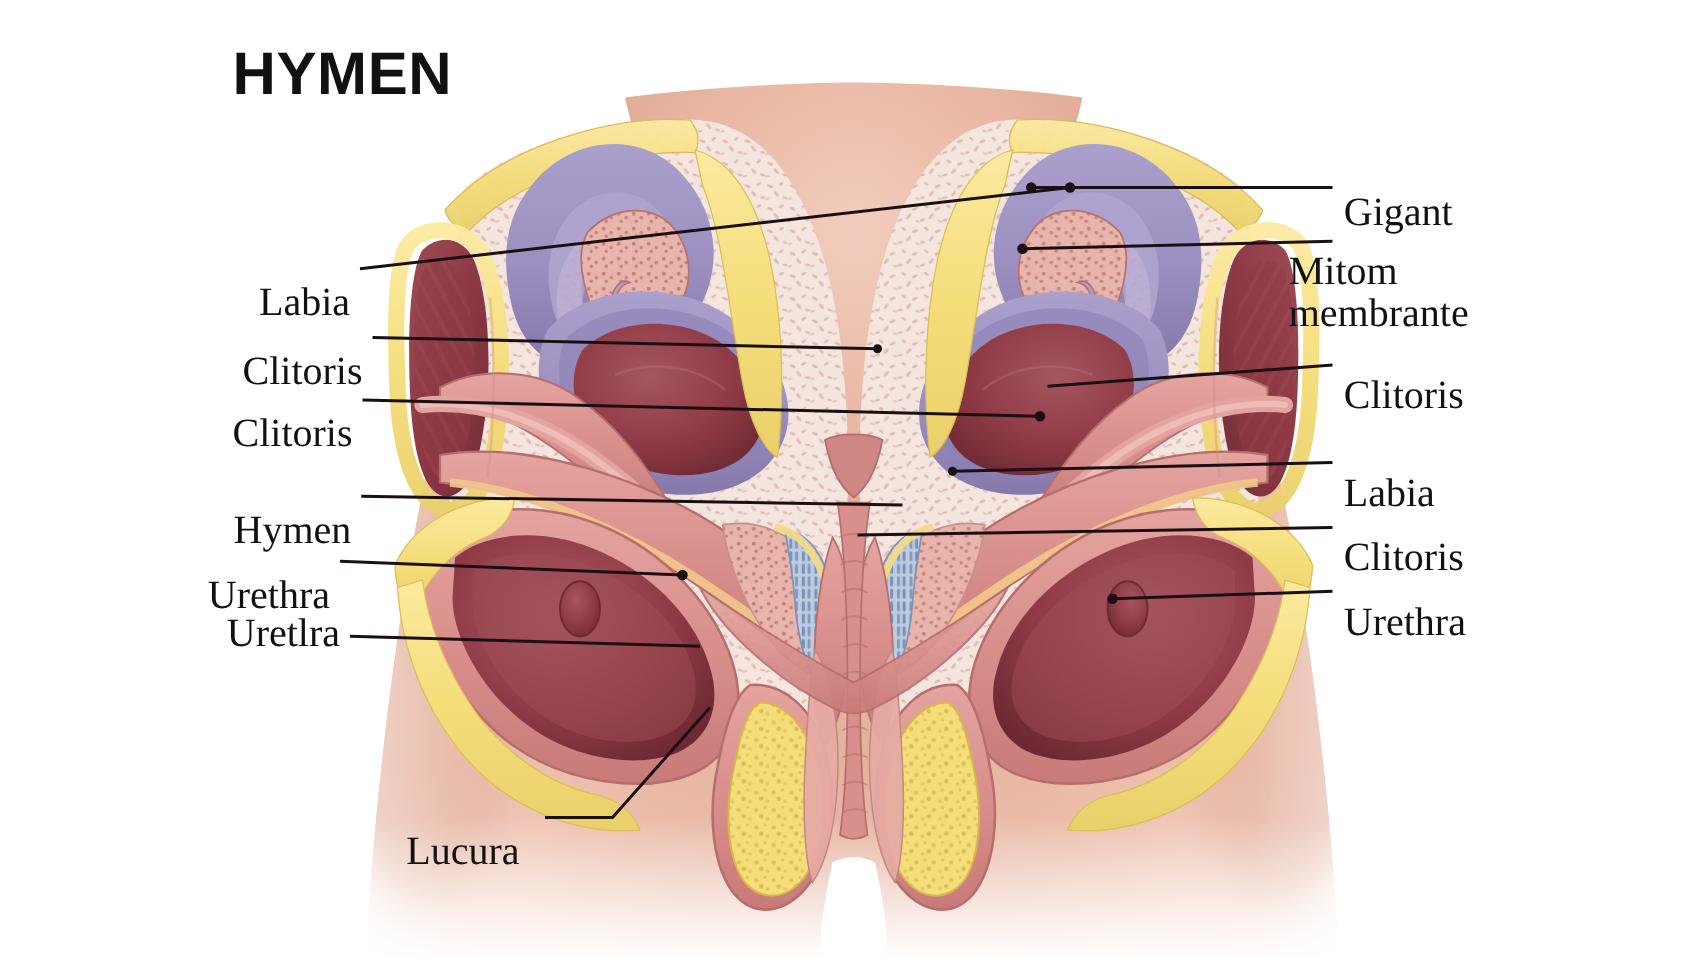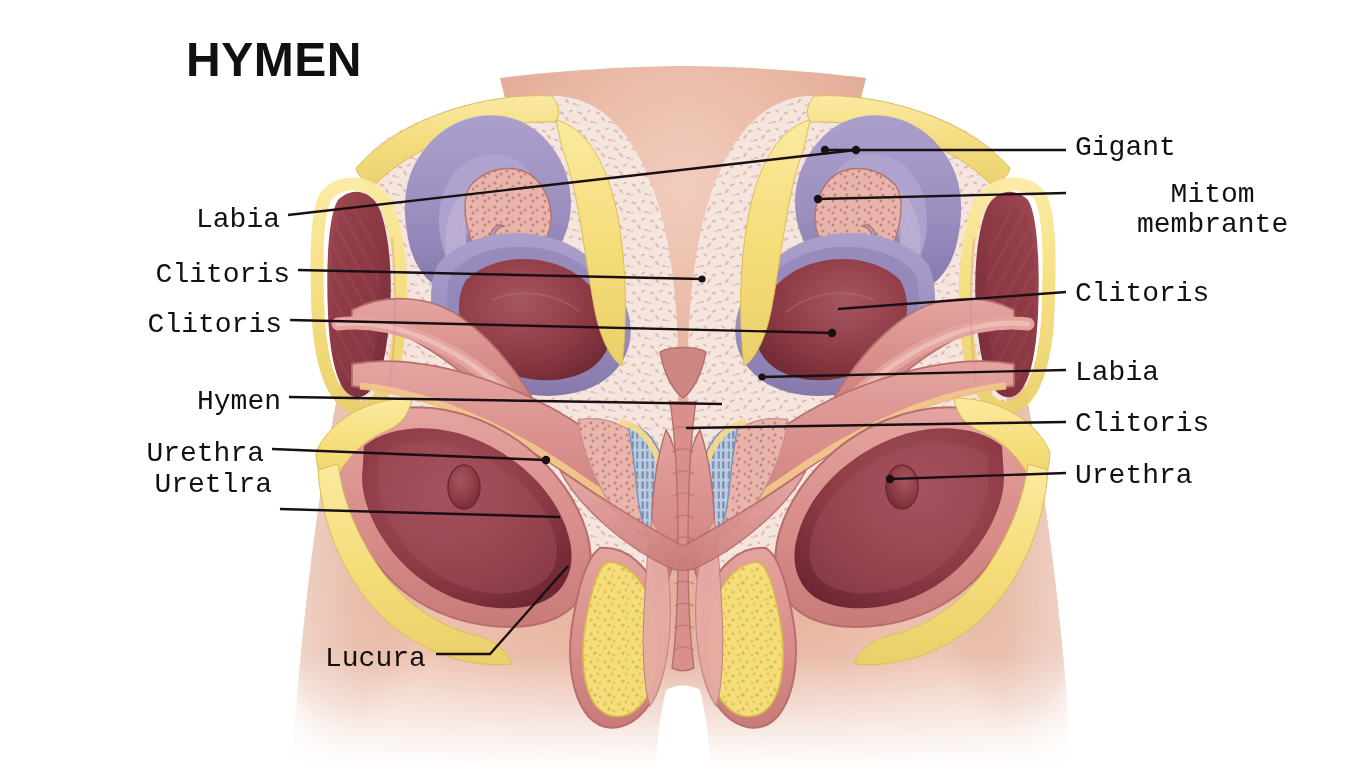--- a/index.html
+++ b/index.html
@@ -22,25 +22,26 @@
     top: 32px;
     font-size: 48px;
     font-weight: bold;
     color: #111111;
     letter-spacing: 0.5px;
     font-family: "Liberation Sans", sans-serif;
     white-space: nowrap;
   }
   .label {
     position: absolute;
-    font-size: 28px;
+    font-size: 32px;
     color: #111111;
     white-space: nowrap;
     line-height: 1.06;
-    font-family: Liberation Mono, monospace;
+    font-family: Liberation Serif, serif;
+    margin-top: 20px;
   }
   .label.left  { text-align: right; transform: translateX(-100%); }
   .label.right { text-align: left; }
   .label.two-line { white-space: pre-line; }
   #art { position: absolute; left: 0; top: 0; }
   #leaders { position: absolute; left: 0; top: 0; pointer-events: none; }
 </style>
 </head>
 <body>
 
@@ -407,21 +408,21 @@
   <div id="title">HYMEN</div>
 
   <div class="label left" style="left:280px; top:205px;">Labia</div>
   <div class="label left" style="left:290px; top:260px;">Clitoris</div>
   <div class="label left" style="left:282px; top:310px;">Clitoris</div>
   <div class="label left" style="left:281px; top:387px;">Hymen</div>
   <div class="label left" style="left:264px; top:439px;">Urethra</div>
   <div class="label left" style="left:272px; top:470px;">Uretlra</div>
 
   <div class="label right" style="left:1075px; top:133px;">Gigant</div>
-  <div class="label right two-line" style="left:1137px; top:180px;text-align:center;">Mitom
+  <div class="label right two-line" style="left:1031px; top:180px;">Mitom
 membrante</div>
   <div class="label right" style="left:1075px; top:279px;">Clitoris</div>
   <div class="label right" style="left:1075px; top:358px;">Labia</div>
   <div class="label right" style="left:1075px; top:409px;">Clitoris</div>
   <div class="label right" style="left:1075px; top:461px;">Urethra</div>
 
   <div class="label right" style="left:325px; top:644px;">Lucura</div>
 
 </div>
 

